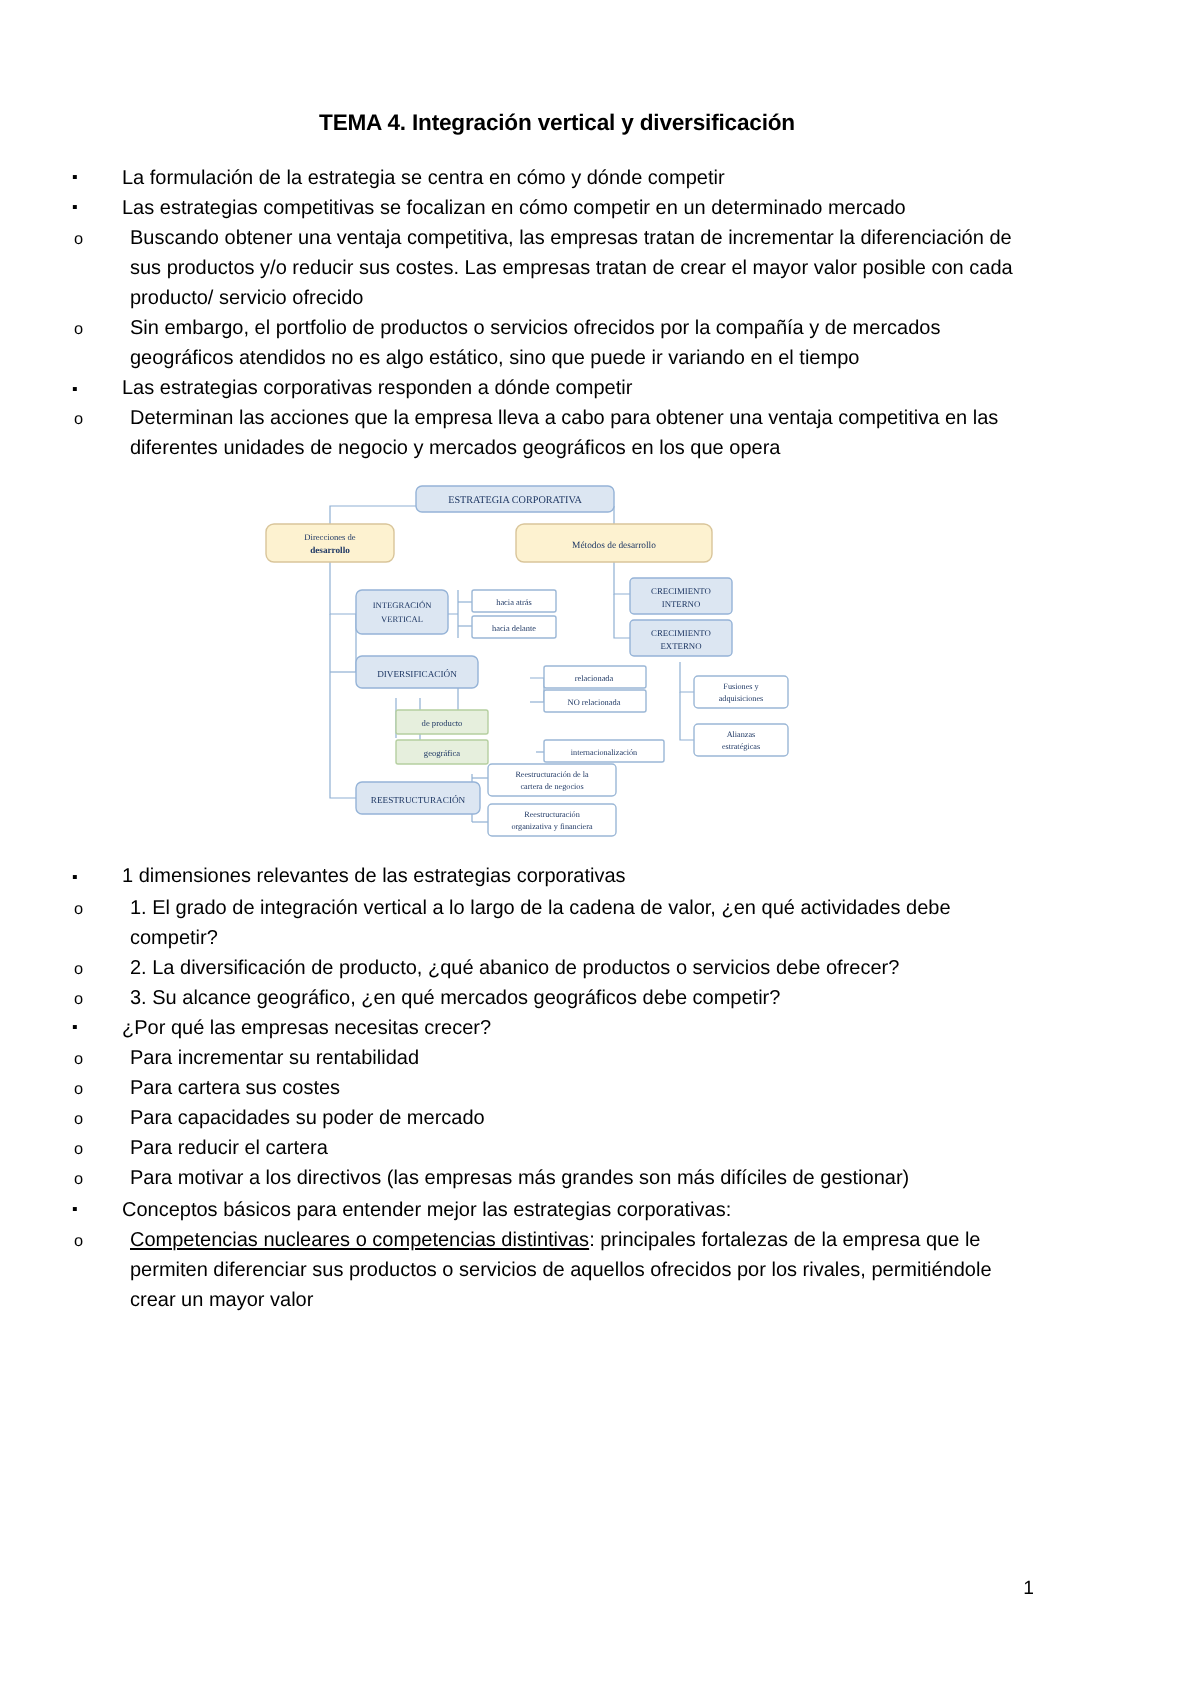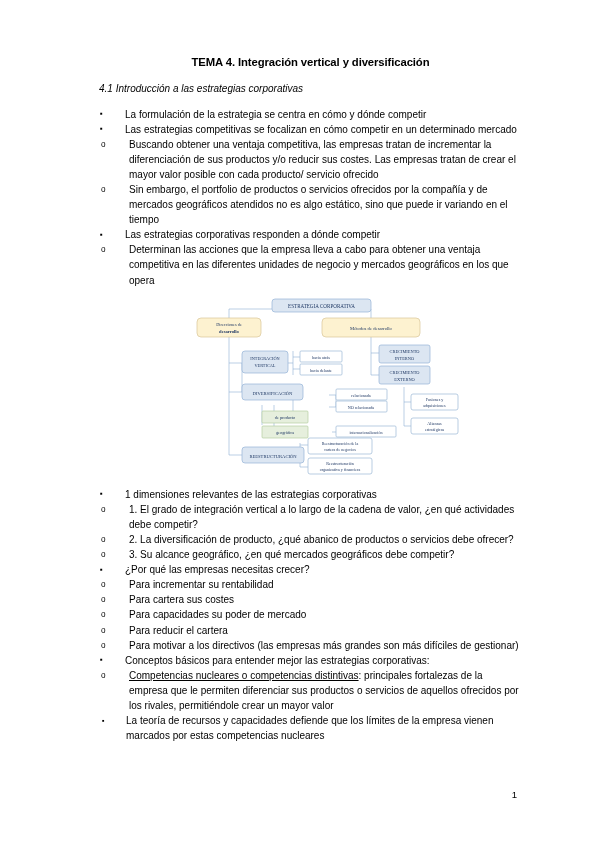--- a/index.html
+++ b/index.html
@@ -13,21 +13,21 @@
     font-family: "Liberation Sans", sans-serif;
     color: #000000;
     position: relative;
     overflow: hidden;
   }
   .page {
     position: relative;
     width: 599px;
     height: 848px;
     box-sizing: border-box;
-    padding: 56px 78px 0 100px;
+    padding: 56px 78px 0 36px;
   }
   .doc-title {
     text-align: center;
     font-size: 11.3px;
     font-weight: bold;
     letter-spacing: -0.1px;
     margin: 0 0 12px 0;
     line-height: 1.2;
   }
   .section-head {
@@ -117,21 +117,20 @@
     line-height: 1;
   }
 </style>
 </head>
 <body>
 
 <div class="page">
 
   <div class="doc-title">TEMA 4. Integración vertical y diversificación</div>
 
-  <div class="section-head">4.1 Introducción a las estrategias corporativas</div>
 
   <ul class="lvl l1">
 
     <li class="item">
       <span class="btxt">La formulación de la estrategia se centra en cómo y dónde competir</span>
     </li>
 
     <li class="item">
       <span class="btxt">Las estrategias competitivas se focalizan en cómo competir en un determinado mercado</span>
     </li>
@@ -342,21 +341,16 @@
       <span class="btxt">Conceptos básicos para entender mejor las estrategias corporativas:</span>
     </li>
   </ul>
 
   <ul class="lvl l2">
     <li class="item">
       <span class="btxt"><span class="u">Competencias nucleares o competencias distintivas</span><span>: principales fortalezas de la empresa que le permiten diferenciar sus productos o servicios de aquellos ofrecidos por los rivales, permitiéndole crear un mayor valor</span></span>
     </li>
   </ul>
 
-  <ul class="lvl l3">
-    <li class="item">
-      <span class="btxt">La teoría de recursos y capacidades defiende que los límites de la empresa vienen marcados por estas competencias nucleares</span>
-    </li>
-  </ul>
 
   <div class="page-number">1</div>
 
 </div>
 
 </body></html>

